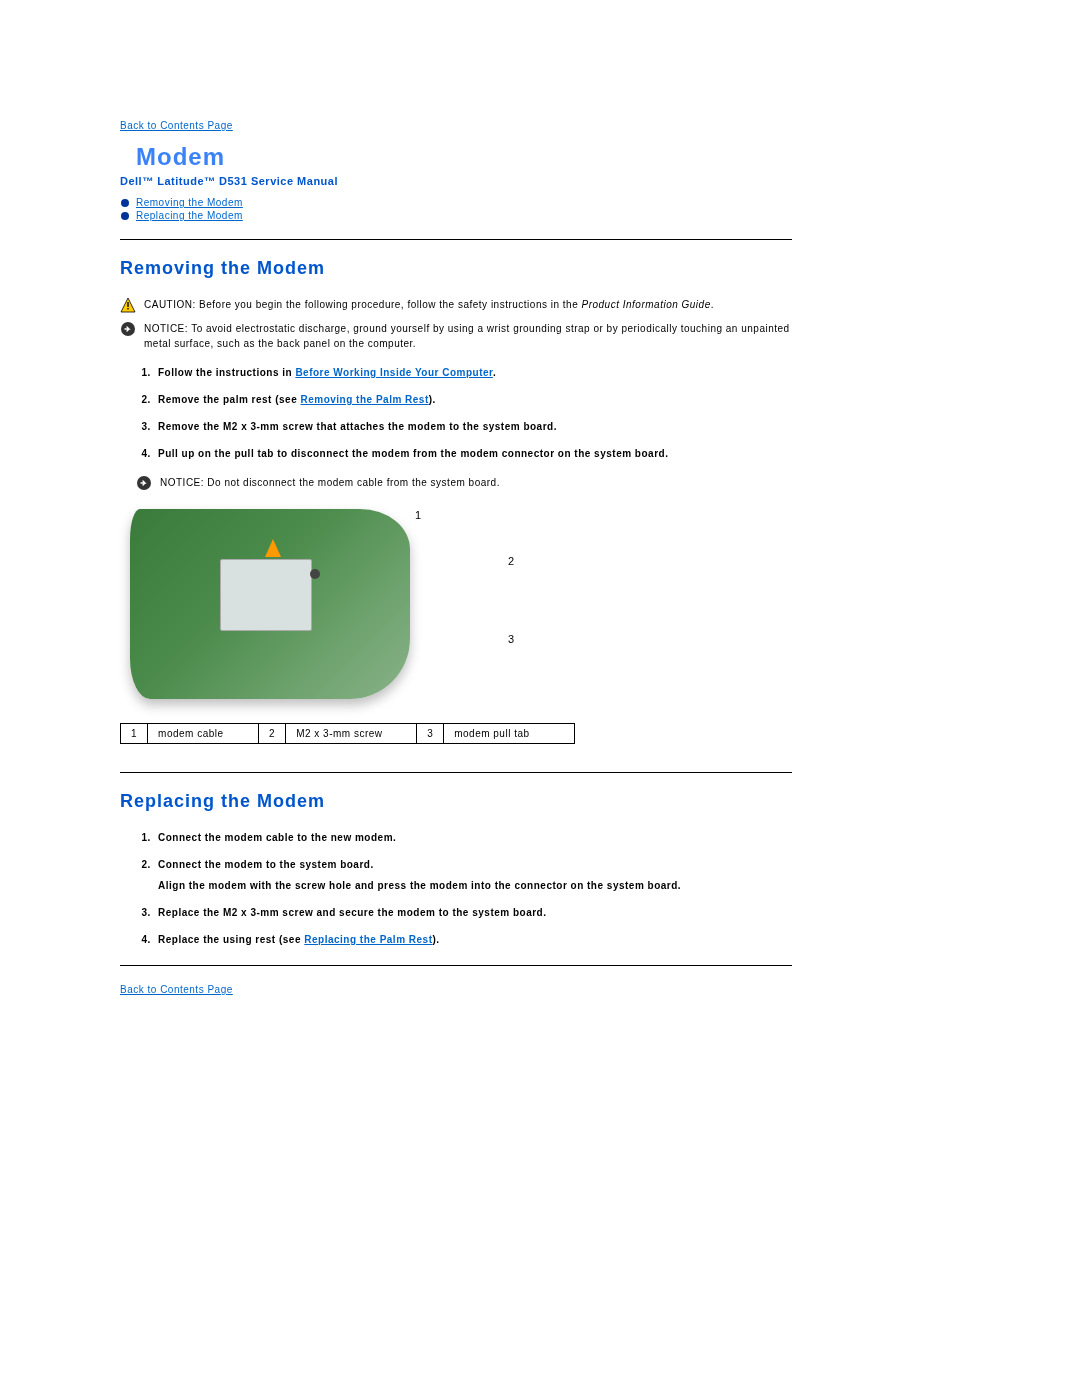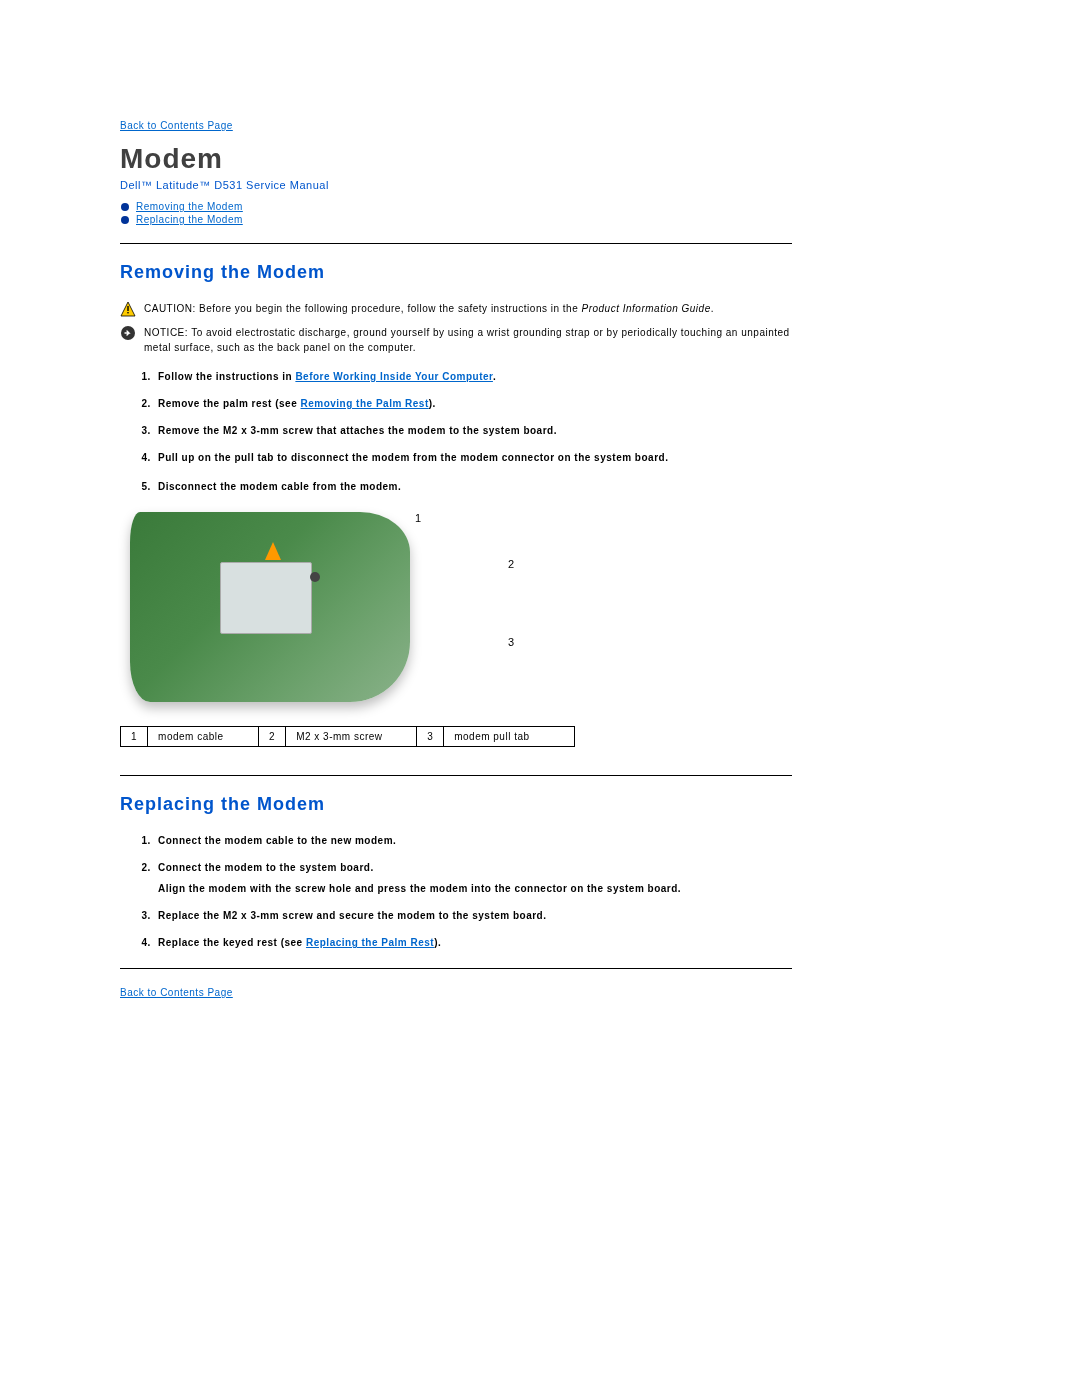--- a/index.html
+++ b/index.html
@@ -15,29 +15,29 @@
     width: 912px;
     box-sizing: border-box;
     padding: 120px 120px 180px 120px;
   }
   a.nav-link {
     color: #0066cc;
     text-decoration: underline;
     font-size: 10px;
   }
   h1.main-title {
-    color: #404040;
-    font-size: 28px;
-    font-weight: bold;
-    margin: 12px 0 4px 0;
+    color: #3b82f6;
+    font-size: 24px;
+    font-weight: bold;
+    margin: 12px 0 4px 16px;
     letter-spacing: 1px;
   }
   .subtitle {
     color: #0055cc;
-    font-weight: normal;
+    font-weight: bold;
     font-size: 11px;
     margin-bottom: 10px;
   }
   .toc {
     margin: 6px 0 12px 0;
   }
   .toc-row {
     display: flex;
     align-items: center;
     gap: 6px;
@@ -223,24 +223,32 @@
     <li>
       <span>Follow the instructions in </span><a href="#">Before Working Inside Your Computer</a><span>.</span>
     </li>
     <li>
       <span>Remove the palm rest (see </span><a href="#">Removing the Palm Rest</a><span>).</span>
     </li>
     <li>Remove the M2 x 3-mm screw that attaches the modem to the system board.</li>
     <li>Pull up on the pull tab to disconnect the modem from the modem connector on the system board.</li>
   </ol>
 
-
-  <ol class="steps" start="5">
-    <li>Disconnect the modem cable from the modem.</li>
-  </ol>
+  <div class="notice-row indent-block">
+    <span class="icon">
+      <svg width="16" height="16" viewBox="0 0 16 16">
+        <circle cx="8" cy="8" r="7" fill="#333"></circle>
+        <path d="M5 8 L9 8 L7 6 M9 8 L7 10" stroke="#fff" stroke-width="1.4" fill="none" stroke-linecap="round"></path>
+      </svg>
+    </span>
+    <div class="notice-text">
+      <span class="notice-label">NOTICE: </span><span>Do not disconnect the modem cable from the system board.</span>
+    </div>
+  </div>
+
 
   <div class="diagram-wrap">
     <div class="callouts" style="width:400px;height:210px;position:relative;">
       <div class="diagram-placeholder">
         <div class="chip"></div>
         <div class="screwhole"></div>
         <div class="arrow-up"></div>
       </div>
       <div class="callout" style="top:0px; left:295px;">1</div>
       <div class="callout" style="top:46px; left:388px;">2</div>
@@ -267,21 +275,21 @@
 
 
   <ol class="steps" start="1">
     <li>Connect the modem cable to the new modem.</li>
     <li>
       <span>Connect the modem to the system board.</span>
       <div class="step-sub">Align the modem with the screw hole and press the modem into the connector on the system board.</div>
     </li>
     <li>Replace the M2 x 3-mm screw and secure the modem to the system board.</li>
     <li>
-      <span>Replace the keyed rest (see </span><a href="#">Replacing the Palm Rest</a><span>).</span>
+      <span>Replace the using rest (see </span><a href="#">Replacing the Palm Rest</a><span>).</span>
     </li>
   </ol>
 
   <hr class="sep">
 
   <a href="#" class="nav-link">Back to Contents Page</a>
 
 </div>
 
 </body></html>

